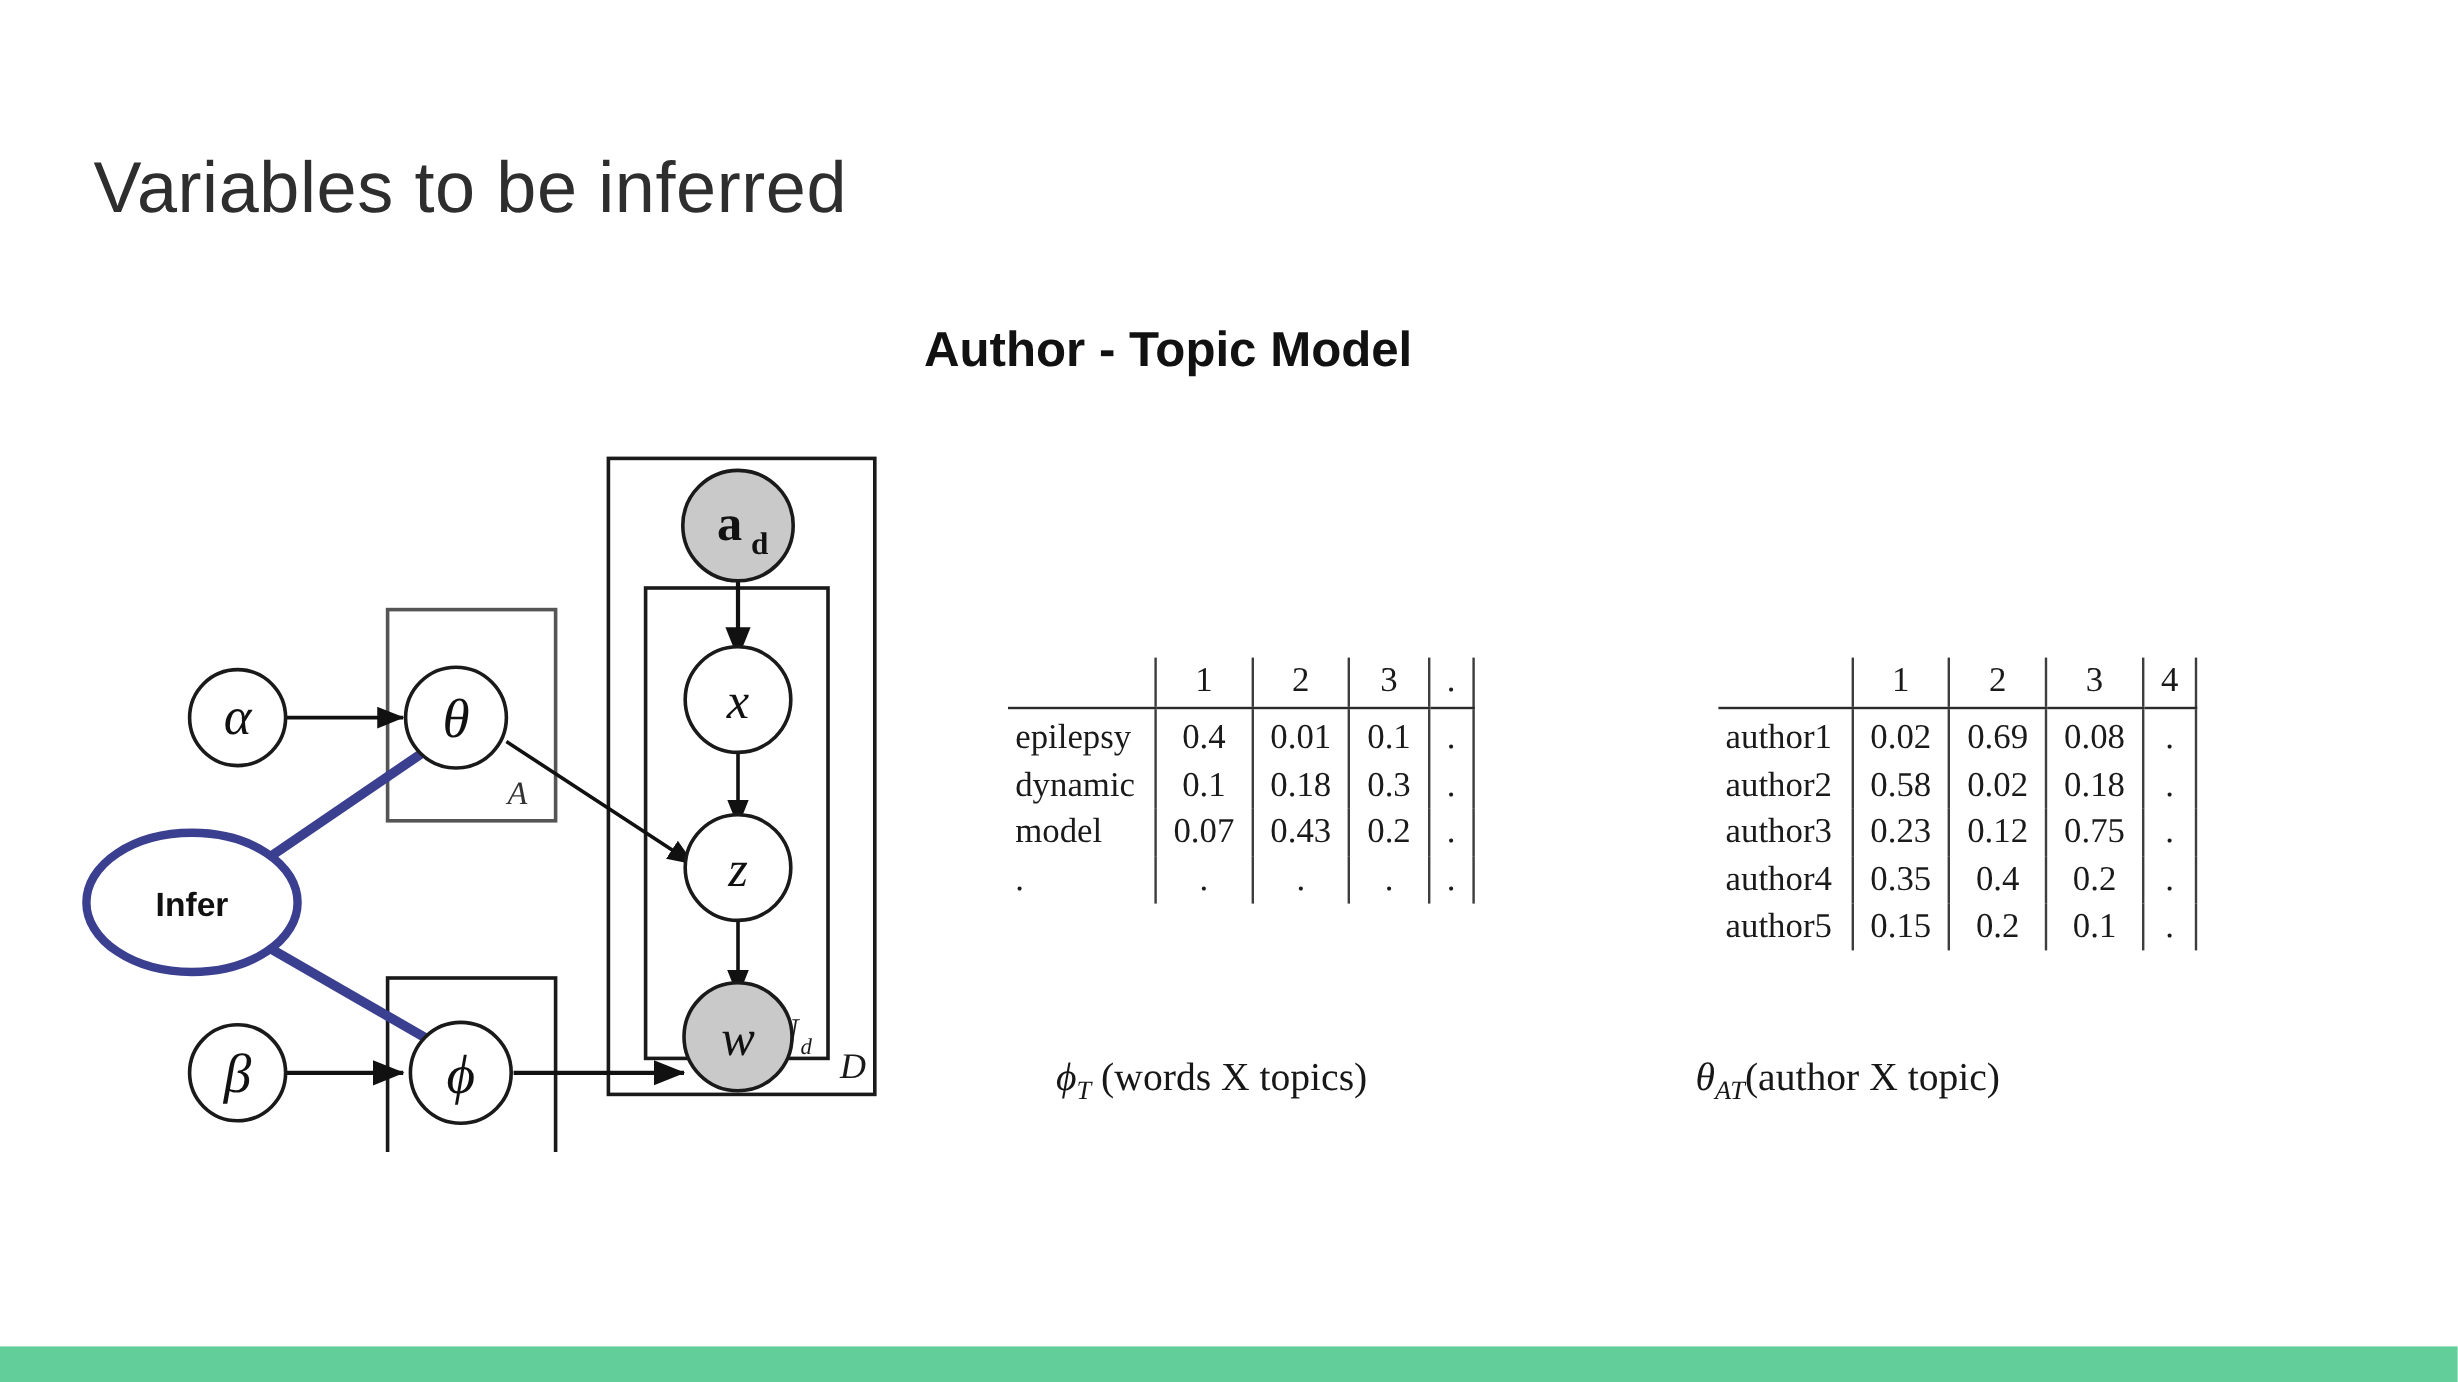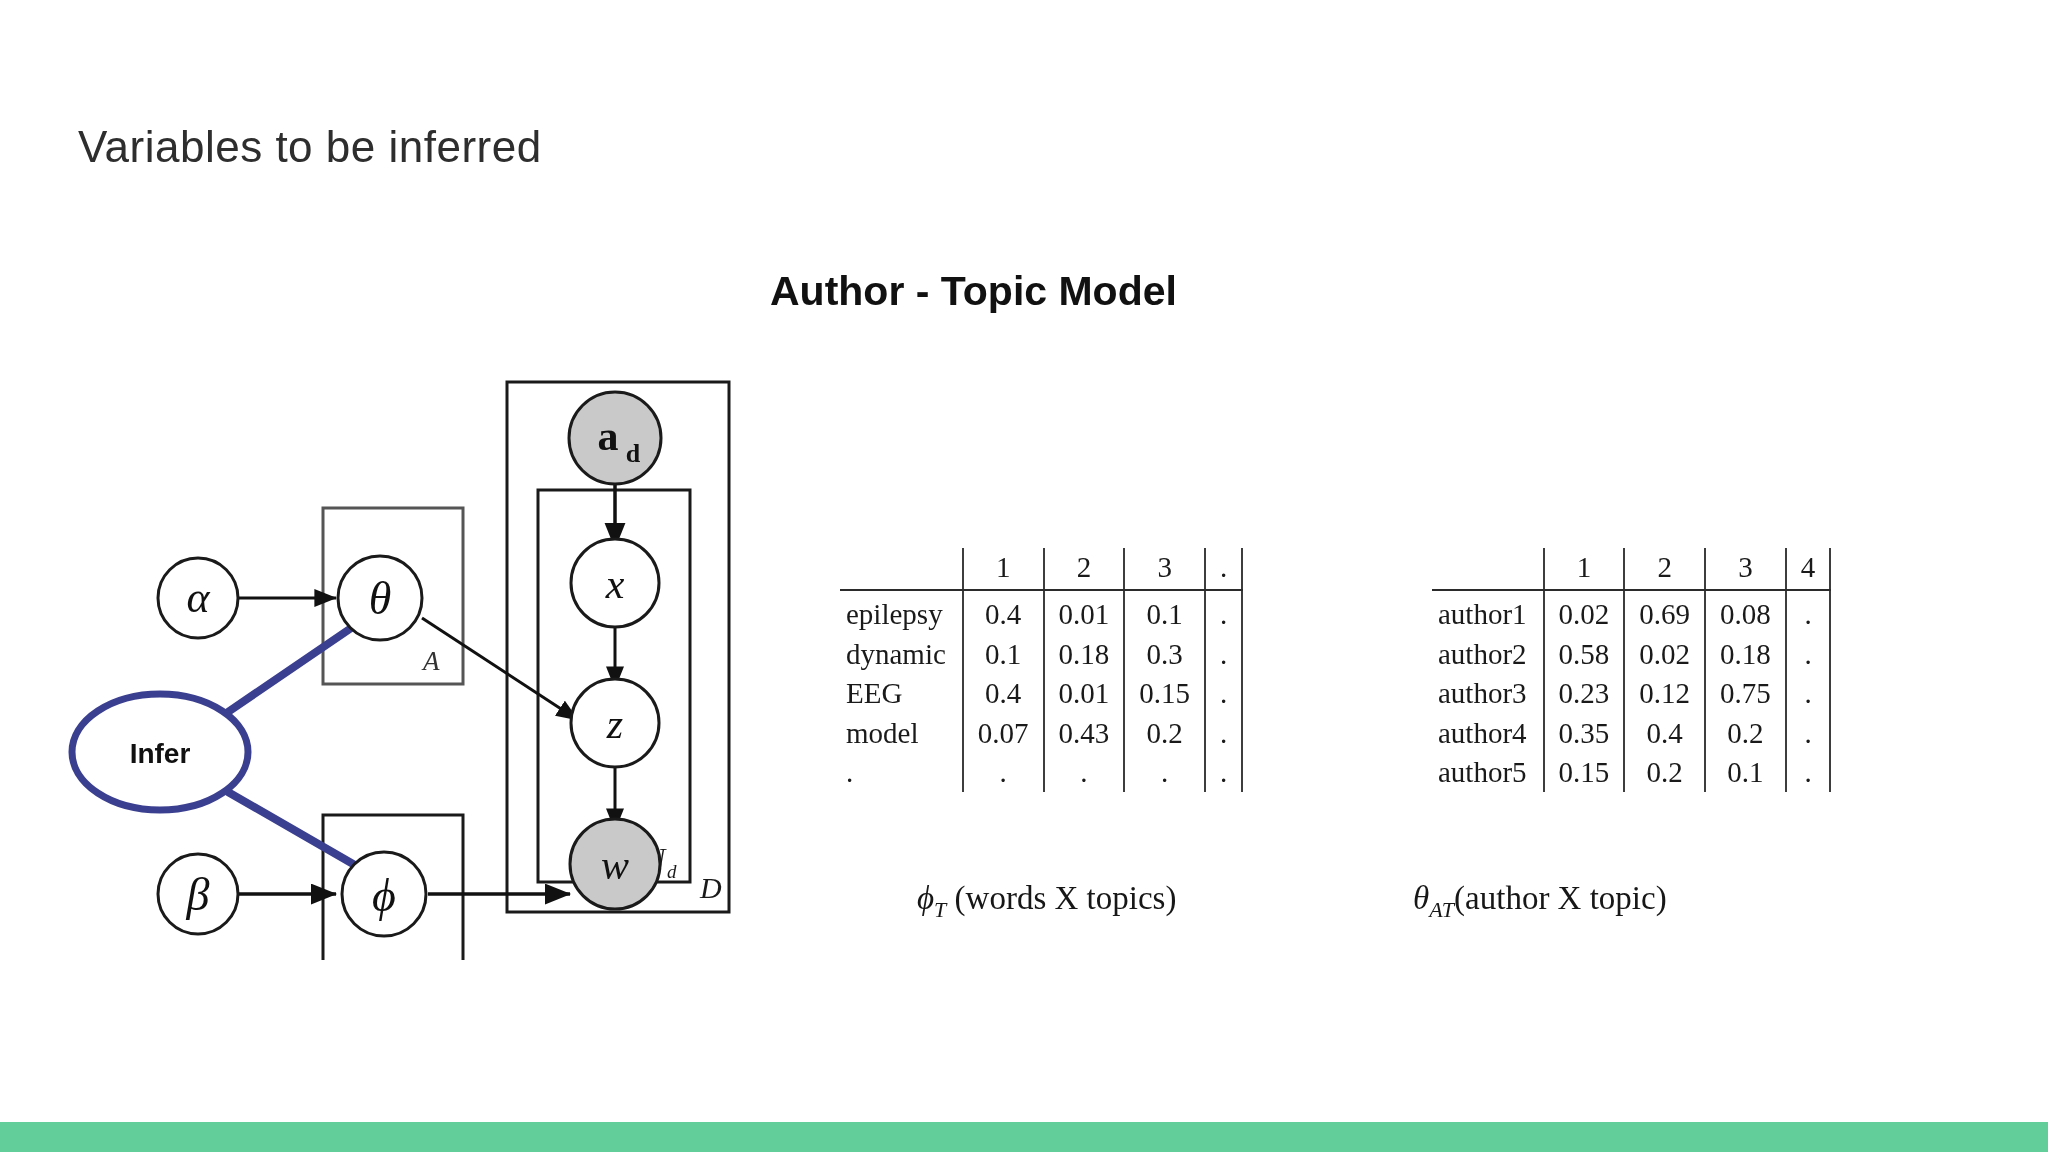--- a/index.html
+++ b/index.html
@@ -14,21 +14,21 @@
     overflow: hidden;
     font-family: "Liberation Sans", sans-serif;
     -webkit-font-smoothing: antialiased;
   }
 
   
   #slide-title {
     position: absolute;
     left: 78px;
     top: 122px;
-    font-size: 44px;
+    font-size: 60px;
     font-weight: 400;
     color: #2e2e2e;
     letter-spacing: 0.5px;
     white-space: nowrap;
     font-family: "Liberation Sans", sans-serif;
   }
 
   
   #figure {
     position: absolute;
@@ -100,21 +100,21 @@
   }
   table.prob-table tbody tr:first-child td { padding-top: 6px; }
 
   .table-caption {
     position: absolute;
     font-family: "Liberation Serif", serif;
     font-size: 33px;
     color: #171717;
     white-space: nowrap;
   }
-  #phi-caption   { left: 880px;  top: 690px; margin-left: 37px; }
+  #phi-caption   { left: 880px;  top: 690px; }
   #theta-caption { left: 1413px; top: 690px; }
   .cap-sub {
     font-size: 22px;
     vertical-align: sub;
     font-style: italic;
   }
   .cap-sym { font-style: italic; }
 
   
   #accent-bar {
@@ -219,27 +219,20 @@
           <td class="vr vrlast">.</td>
         </tr>
         <tr>
           <td class="rowlabel">dynamic</td>
           <td class="vr">0.1</td>
           <td class="vr">0.18</td>
           <td class="vr">0.3</td>
           <td class="vr vrlast">.</td>
         </tr>
         <tr>
-          <td class="rowlabel">EEG</td>
-          <td class="vr">0.4</td>
-          <td class="vr">0.01</td>
-          <td class="vr">0.15</td>
-          <td class="vr vrlast">.</td>
-        </tr>
-        <tr>
           <td class="rowlabel">model</td>
           <td class="vr">0.07</td>
           <td class="vr">0.43</td>
           <td class="vr">0.2</td>
           <td class="vr vrlast">.</td>
         </tr>
         <tr>
           <td class="rowlabel">.</td>
           <td class="vr">.</td>
           <td class="vr">.</td>

